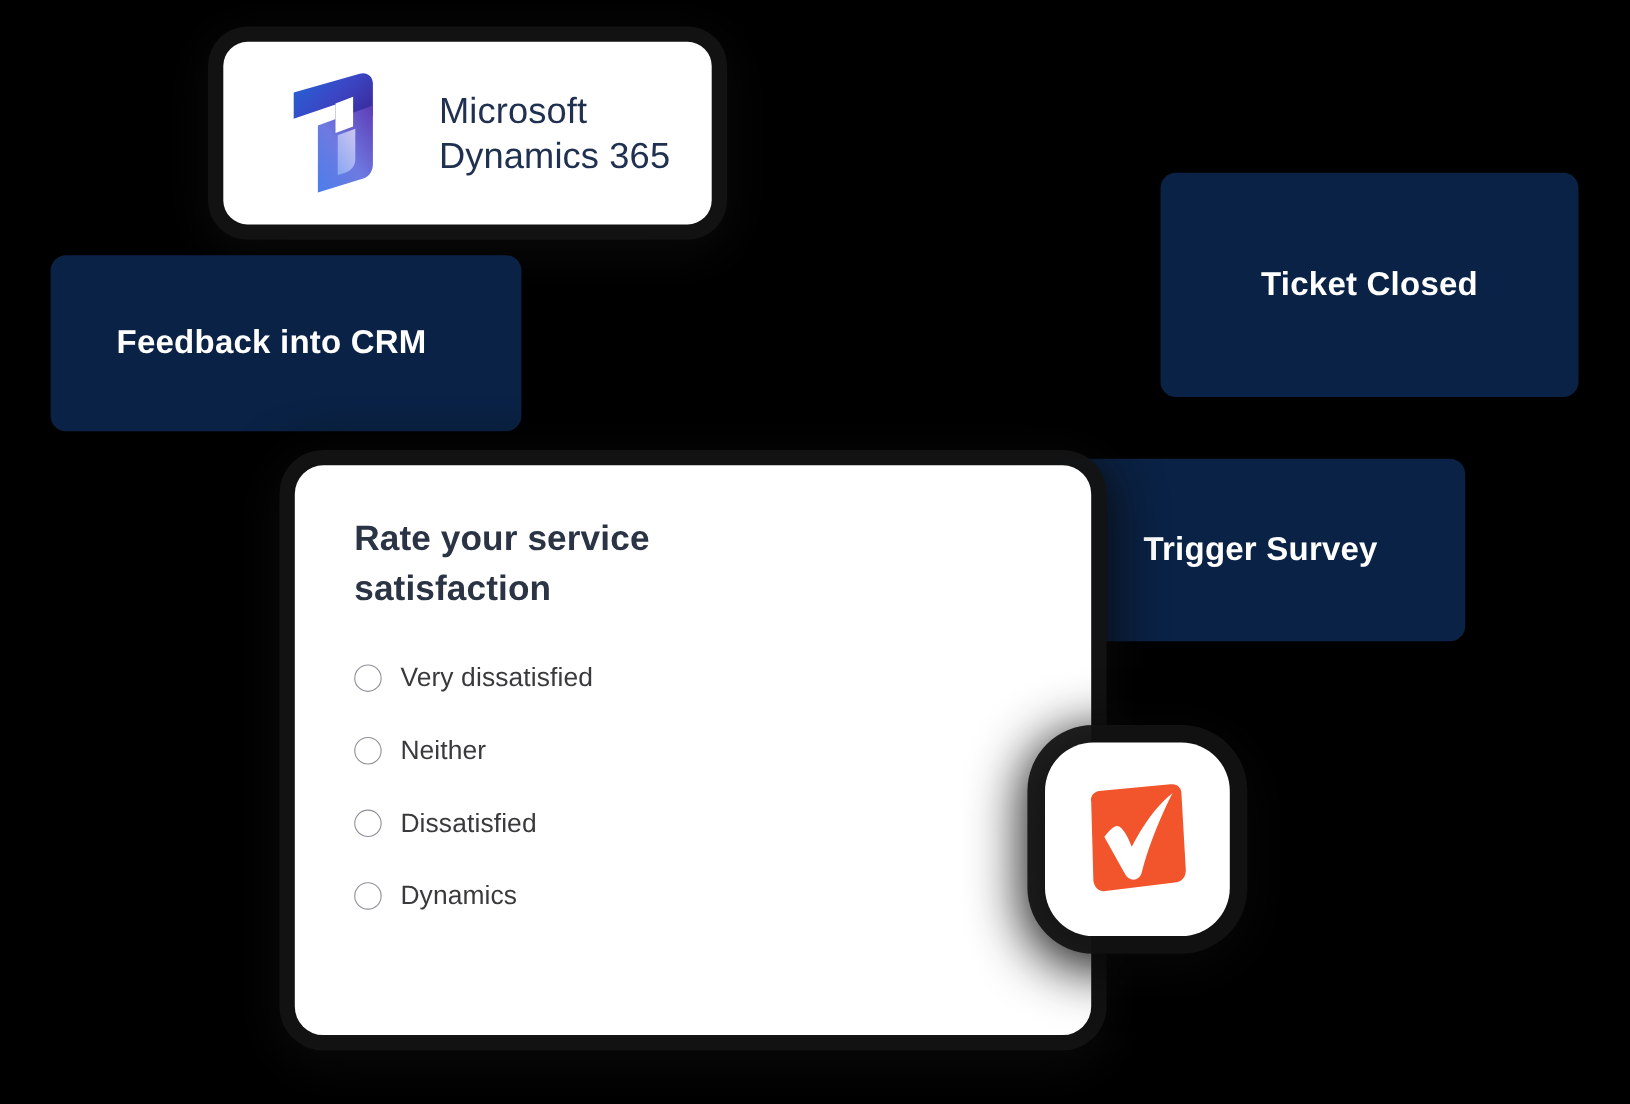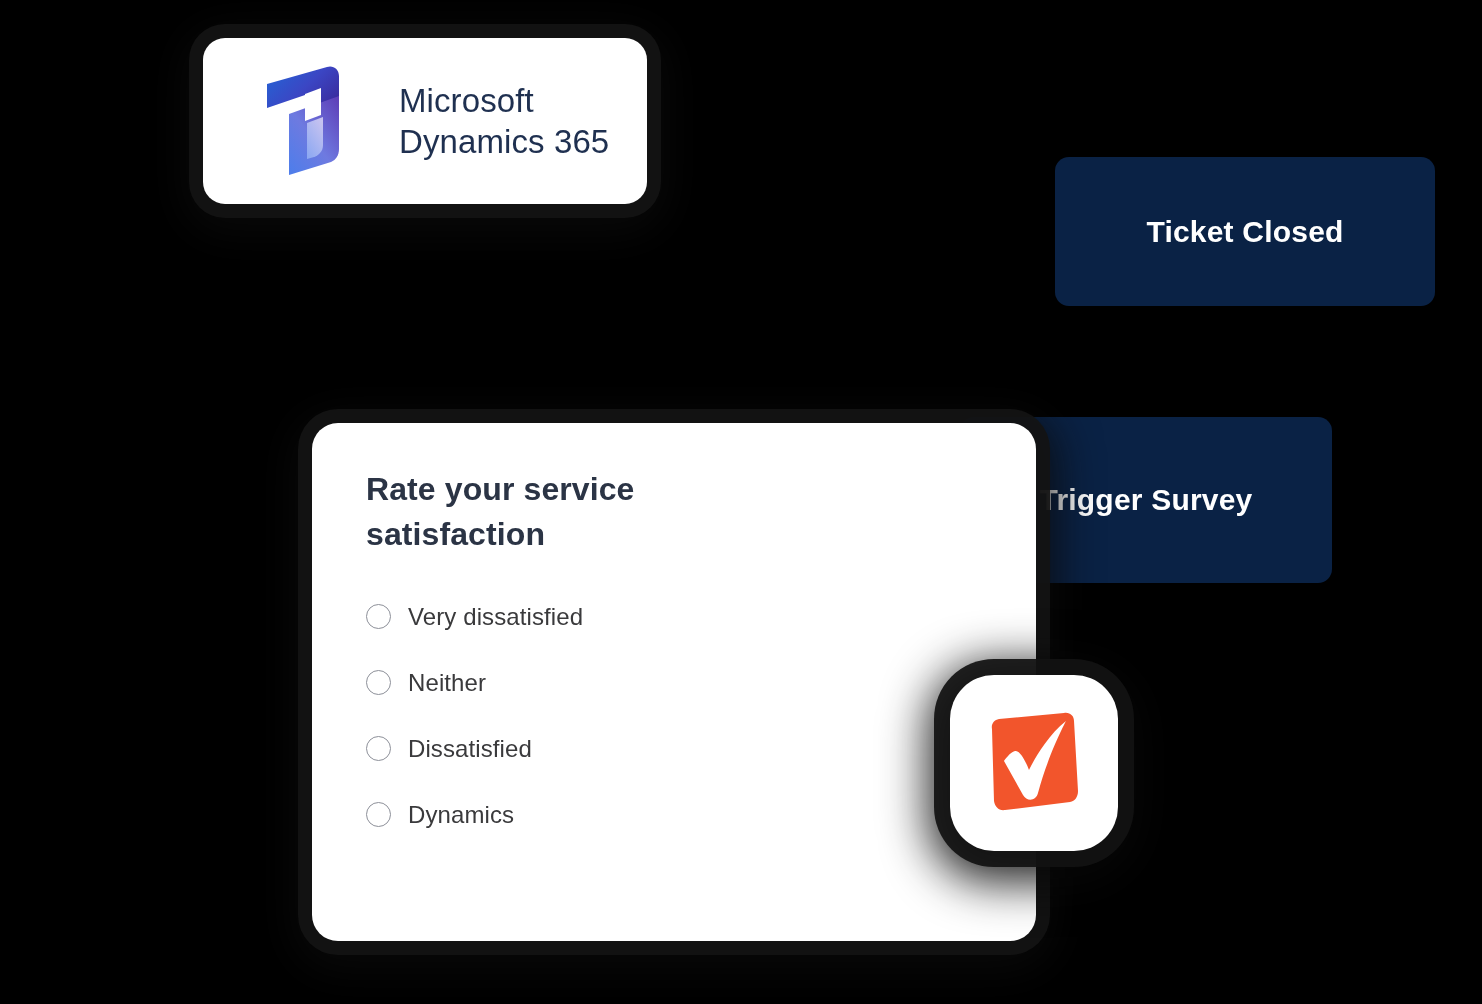--- a/index.html
+++ b/index.html
@@ -74,21 +74,21 @@
     width: 428px;
     height: 160px;
     padding-left: 60px;
     box-sizing: border-box;
     font-size: 30px;
   }
   #badge-ticket-closed {
     left: 1055px;
     top: 157px;
     width: 380px;
-    height: 149px;
+    height: 204px;
     justify-content: center;
     font-size: 30px;
   }
   #badge-trigger-survey {
     left: 960px;
     top: 417px;
     width: 372px;
     height: 166px;
     justify-content: center;
     font-size: 30px;
@@ -96,21 +96,20 @@
 
   
   #survey-card {
     left: 268px;
     top: 423px;
     width: 724px;
     height: 518px;
     border-radius: 26px;
     padding: 44px 42px 30px 54px;
     box-sizing: border-box;
-    margin-left: 44px;
   }
   #survey-question {
     color: #2B3445;
     font-size: 32px;
     font-weight: 700;
     line-height: 1.42;
     letter-spacing: 0.1px;
     margin: 0 0 26px 0;
     max-width: 330px;
   }
@@ -216,20 +215,23 @@
 
       <path d="M44 29 L60 23 L60 50 L44 56 Z" fill="#ffffff"></path>
     </svg>
 
     <div>
       <div class="dyn-text">Microsoft</div>
       <div class="dyn-text">Dynamics 365</div>
     </div>
   </div>
 
+  <div class="abs navy-badge" id="badge-feedback">
+    <span>Feedback into CRM</span>
+  </div>
 
   <div class="abs navy-badge" id="badge-ticket-closed">
     <span>Ticket Closed</span>
   </div>
 
   <div class="abs navy-badge" id="badge-trigger-survey">
     <span>Trigger Survey</span>
   </div>
 
   <div class="abs white-card" id="survey-card">

